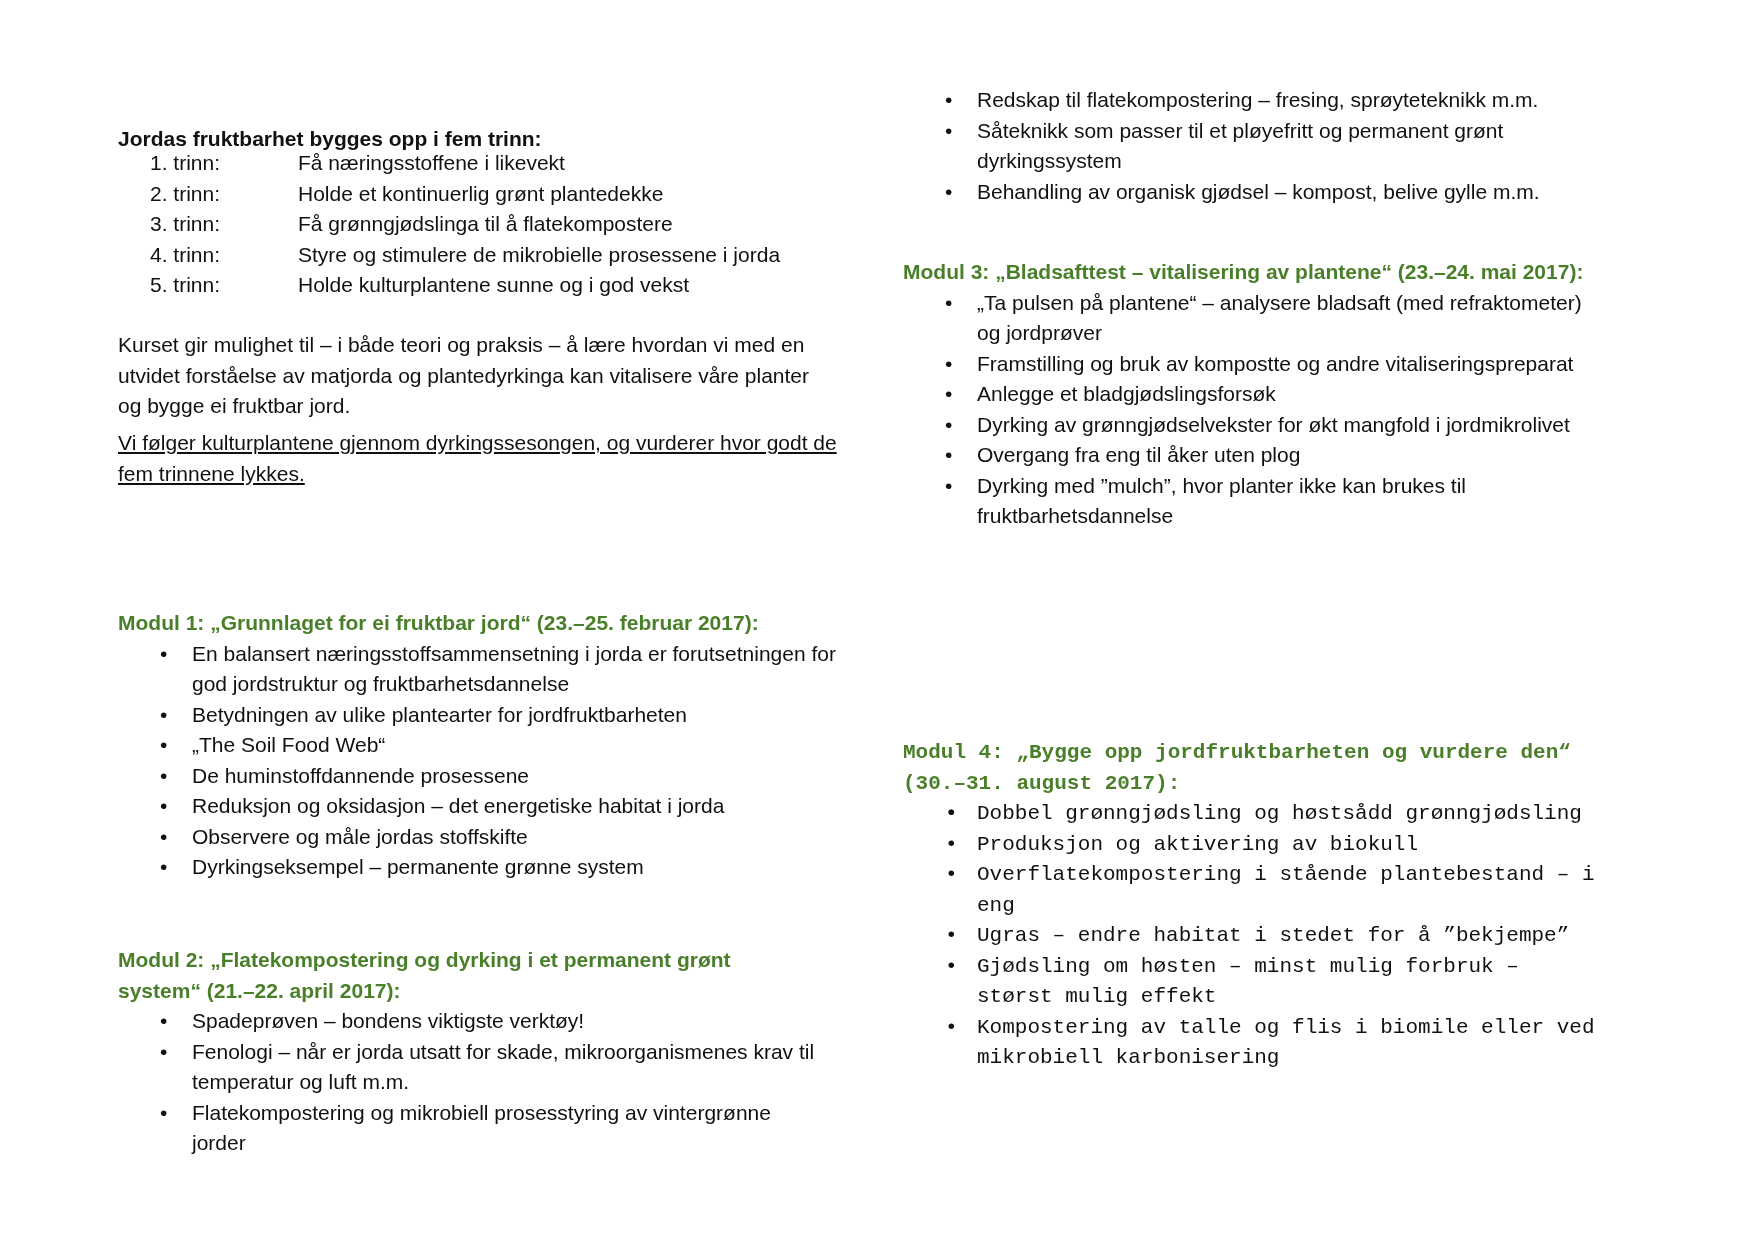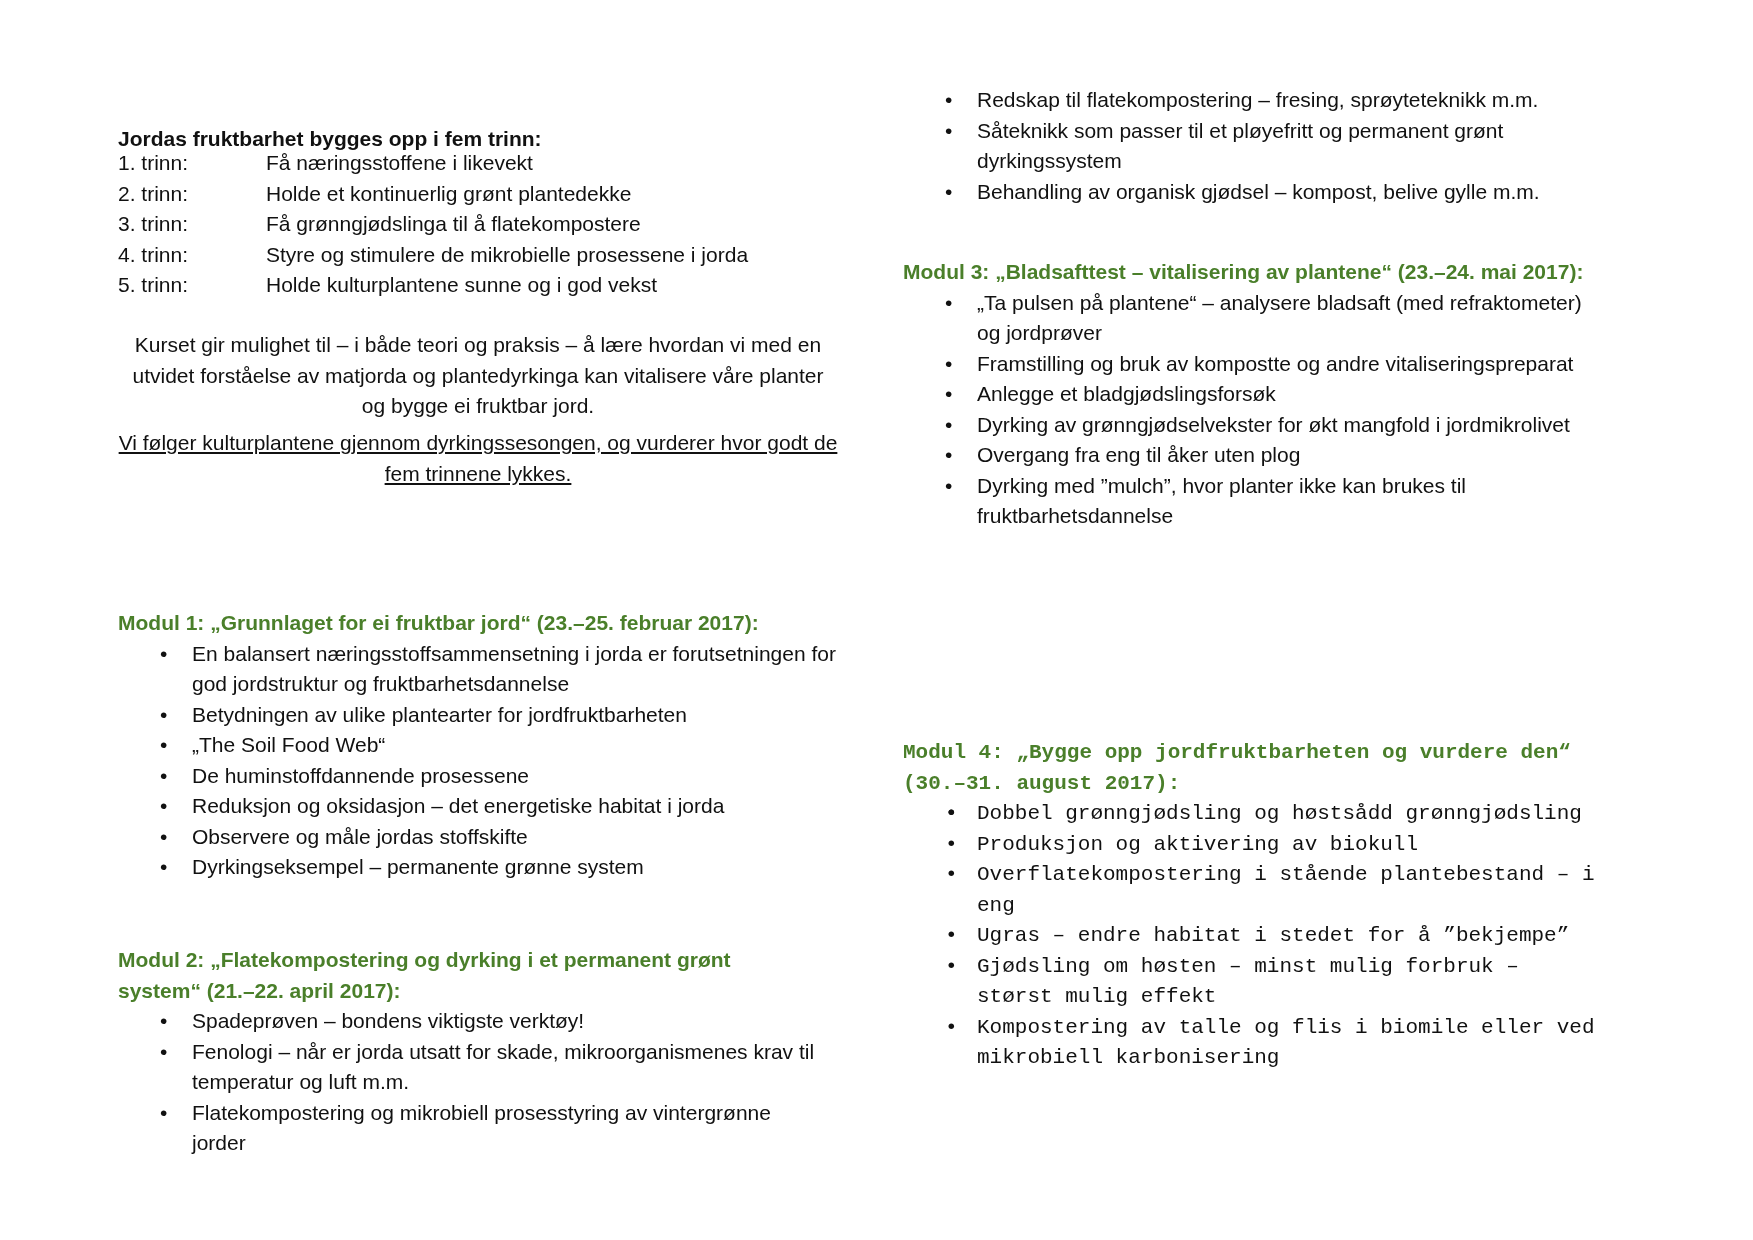--- a/index.html
+++ b/index.html
@@ -7,22 +7,22 @@
       width: 1753px; height: 1240px; position: relative; overflow: hidden;
       font-family: "Liberation Sans", sans-serif; color: #111111;
       font-size: 21px; line-height: 30.5px;
     }
     .col { position: absolute; top: 0; }
     .col-left { left: 118px; width: 720px; }
     .col-right { left: 903px; width: 740px; }
     .intro-title { position: absolute; top: 88px; left: 0; font-weight: bold; white-space: nowrap; margin-top: 36px; }
     .steps { position: absolute; top: 148px; left: 0; }
     .step { display: flex; height: 30.5px; }
-    .step-num { width: 148px; flex: none; }
-    .para { position: absolute; left: 0; width: 720px; text-align: center; }
+    .step-num { width: 148px; flex: none; margin-left: 32px; }
+    .para { position: absolute; left: 0; width: 720px; }
     .para1 { top: 330px; }
     .para2 { top: 428px; text-decoration: underline; }
     .module { position: absolute; left: 0; width: 740px; }
     .module-title { color: #4a7f2a; font-weight: bold; }
     ul.bullets { list-style: none; margin: 0; padding: 0 0 0 42px; }
     ul.bullets li { position: relative; padding-left: 32px; }
     ul.bullets li .bullet { position: absolute; left: 0; top: 0; width: 32px; }
     .mod1 { top: 608px; }
     .mod2 { top: 945px; }
     .mod2-cont { top: 85px; }

